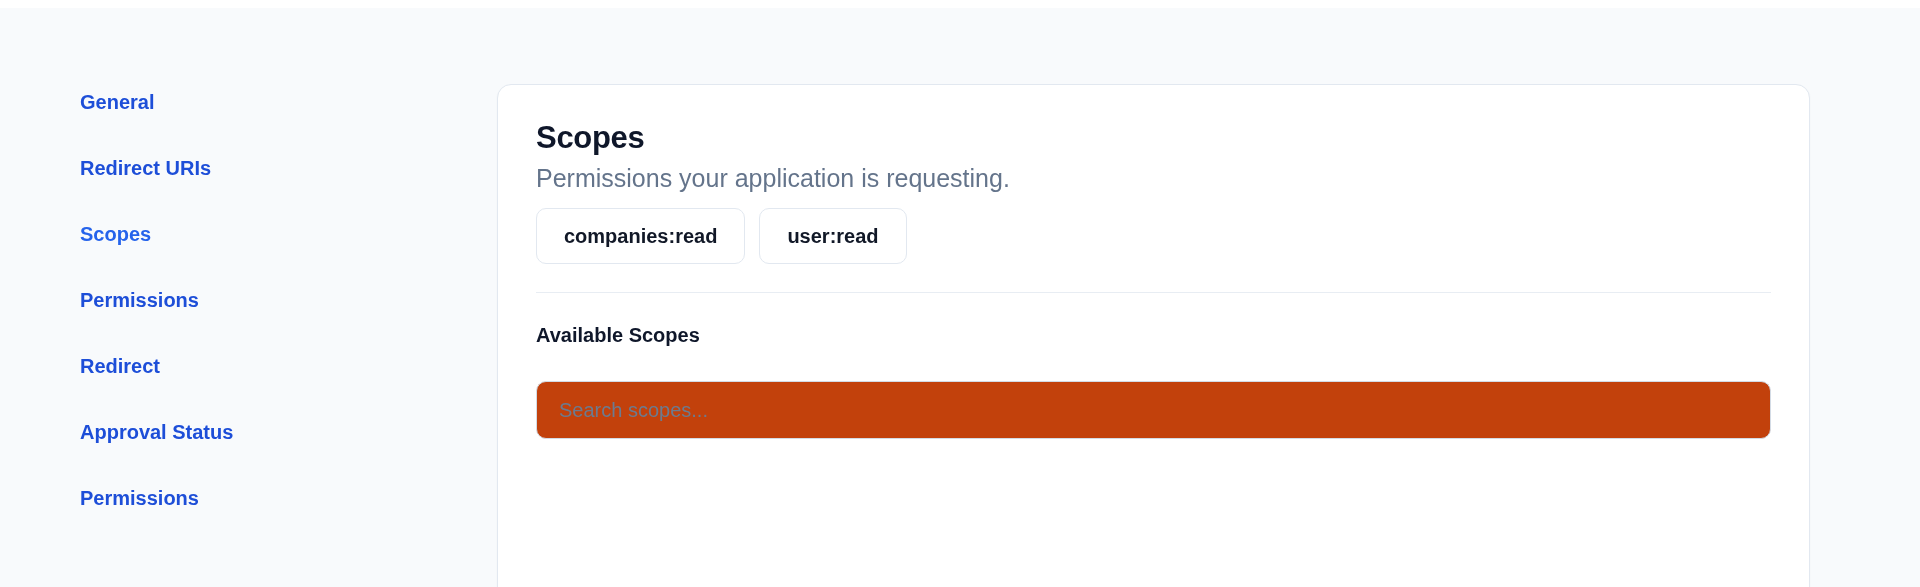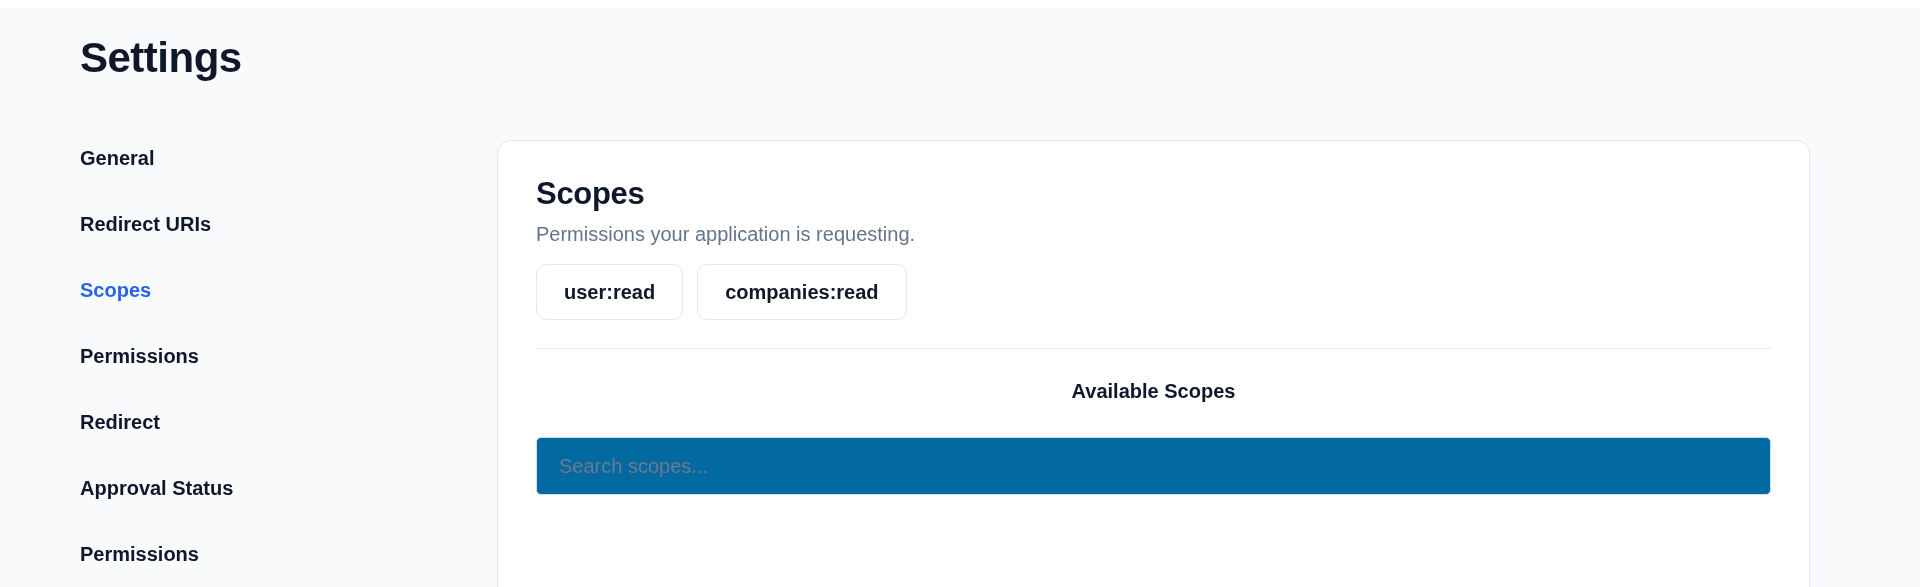--- a/index.html
+++ b/index.html
@@ -18,21 +18,21 @@
     color: #0f172a;
     letter-spacing: -0.5px;
     line-height: 56px;
   }
   .content { display: flex; align-items: flex-start; margin-top: 54px; }
   .sidebar { width: 417px; flex-shrink: 0; padding-top: 6px; }
   .sidebar-item {
     font-size: 20px;
     line-height: 24px;
     font-weight: 600;
-    color: #0f172a;
+    color: #1d4ed8;
     margin-bottom: 42px;
     cursor: pointer;
     width: fit-content;
   }
   .sidebar-item.active { color: #2563eb; }
   .card {
     flex: 1;
     background: #ffffff;
     border: 1px solid #e2e8f0;
     border-radius: 14px;
@@ -42,21 +42,21 @@
   }
   .card-title {
     font-size: 31px;
     font-weight: 700;
     color: #0f172a;
     letter-spacing: -0.3px;
     line-height: 40px;
   }
   .card-subtitle {
     margin-top: 7px;
-    font-size: 20px;
+    font-size: 25px;
     line-height: 26px;
     font-weight: 400;
     color: #64748b;
   }
   .section-heading {
     font-size: 20px;
     line-height: 25px;
     font-weight: 700;
     color: #0f172a;
   }
@@ -72,67 +72,66 @@
     font-weight: 600;
     color: #111827;
     cursor: pointer;
     white-space: nowrap;
   }
   .divider {
     border: none;
     border-top: 1px solid #e8edf3;
     margin-top: 28px;
   }
-  .available-heading { margin-top: 30px; text-align: center; }
+  .available-heading { margin-top: 30px; }
   .search-input {
     display: block;
     width: 100%;
     height: 58px;
     margin-top: 33px;
     border: 1px solid #d3dbe5;
-    border-radius: 5px;
-    background: #0369a1;
+    border-radius: 10px;
+    background: #c2410c;
     padding: 0 22px;
     font-family: "Liberation Sans", "DejaVu Sans", sans-serif;
     font-size: 20px;
     color: #0f172a;
     outline: none;
   }
   .search-input::placeholder { color: #6b7b90; opacity: 1; }
 </style>
 </head>
 <body>
 
 <div class="top-strip"></div>
 
 <div class="page">
 
-  <h1 class="page-title">Settings</h1>
 
   <div class="content">
 
     <nav class="sidebar">
       <div class="sidebar-item">General</div>
       <div class="sidebar-item">Redirect URIs</div>
       <div class="sidebar-item active">Scopes</div>
       <div class="sidebar-item">Permissions</div>
       <div class="sidebar-item">Redirect</div>
       <div class="sidebar-item">Approval Status</div>
       <div class="sidebar-item">Permissions</div>
     </nav>
 
     <section class="card">
 
       <h2 class="card-title">Scopes</h2>
       <p class="card-subtitle">Permissions your application is requesting.</p>
 
 
       <div class="chips-row">
+        <div class="chip">companies:read</div>
         <div class="chip">user:read</div>
-        <div class="chip">companies:read</div>
       </div>
 
       <hr class="divider">
 
       <h3 class="section-heading available-heading">Available Scopes</h3>
 
       <input type="text" class="search-input" placeholder="Search scopes..." style="">
 
     </section>
 

